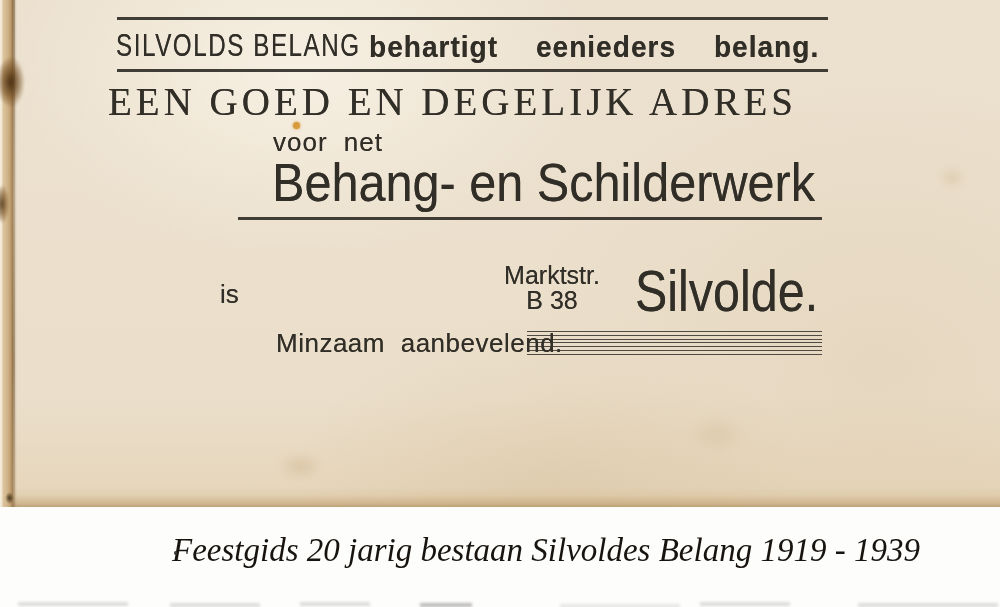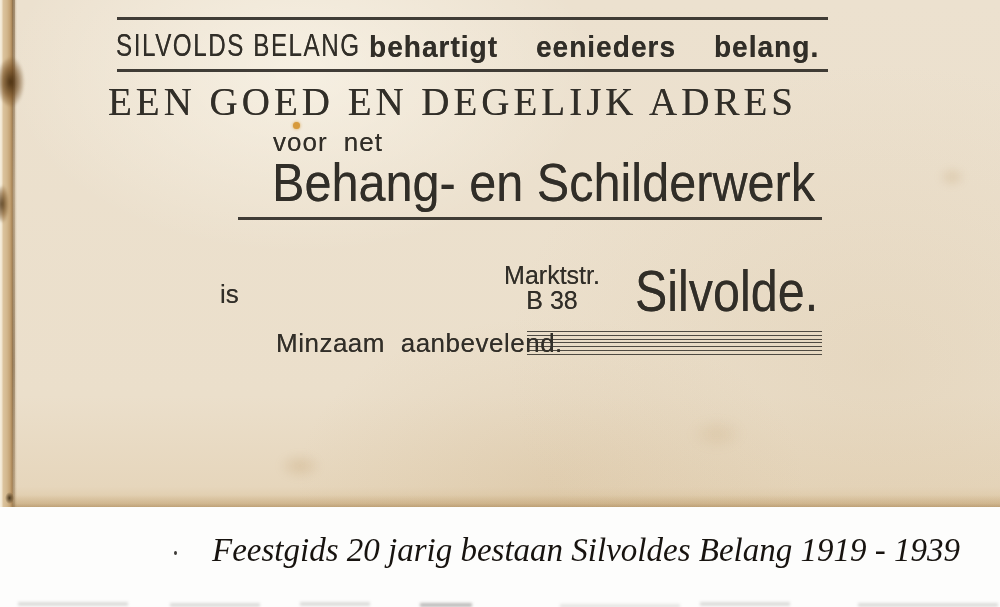--- a/index.html
+++ b/index.html
@@ -81,21 +81,21 @@
   .addr{position:absolute;left:472px;top:263px;width:128px;text-align:center;
     font-size:25px;line-height:25px;color:var(--ink);text-shadow:0 0 .5px rgba(49,46,40,.75);}
   .city{left:619px;top:258px;font-size:57px;transform:scaleX(.85);transform-origin:0 0;}
   .closing{left:260px;top:328px;font-size:26px;letter-spacing:.5px;word-spacing:8px;}
   .score-lines{
     position:absolute;left:511px;top:331px;width:295px;height:27px;
     background:repeating-linear-gradient(180deg, rgba(52,49,43,.85) 0 1px, rgba(52,49,43,0) 1px 3.8px);
   }
   
   .caption{
-    position:absolute;left:172px;top:533px;width:828px;text-align:center;
+    position:absolute;left:172px;top:533px;width:828px;
     font-family:"Liberation Serif",serif;font-style:italic;color:var(--caption-ink);
   }
   .caption-line1{font-size:33px;line-height:35px;white-space:nowrap;}
   .caption-line2{font-size:33px;line-height:33px;white-space:nowrap;}
   .speck-caption{position:absolute;left:174px;top:551px;width:3px;height:4px;
     background:#3c3a36;border-radius:50%;}
   .smudge{position:absolute;height:4px;background:rgba(128,126,122,.26);filter:blur(1.4px);}
   .sm1{left:18px;top:602px;width:110px;}
   .sm2{left:170px;top:603px;width:90px;}
   .sm3{left:300px;top:602px;width:70px;}

